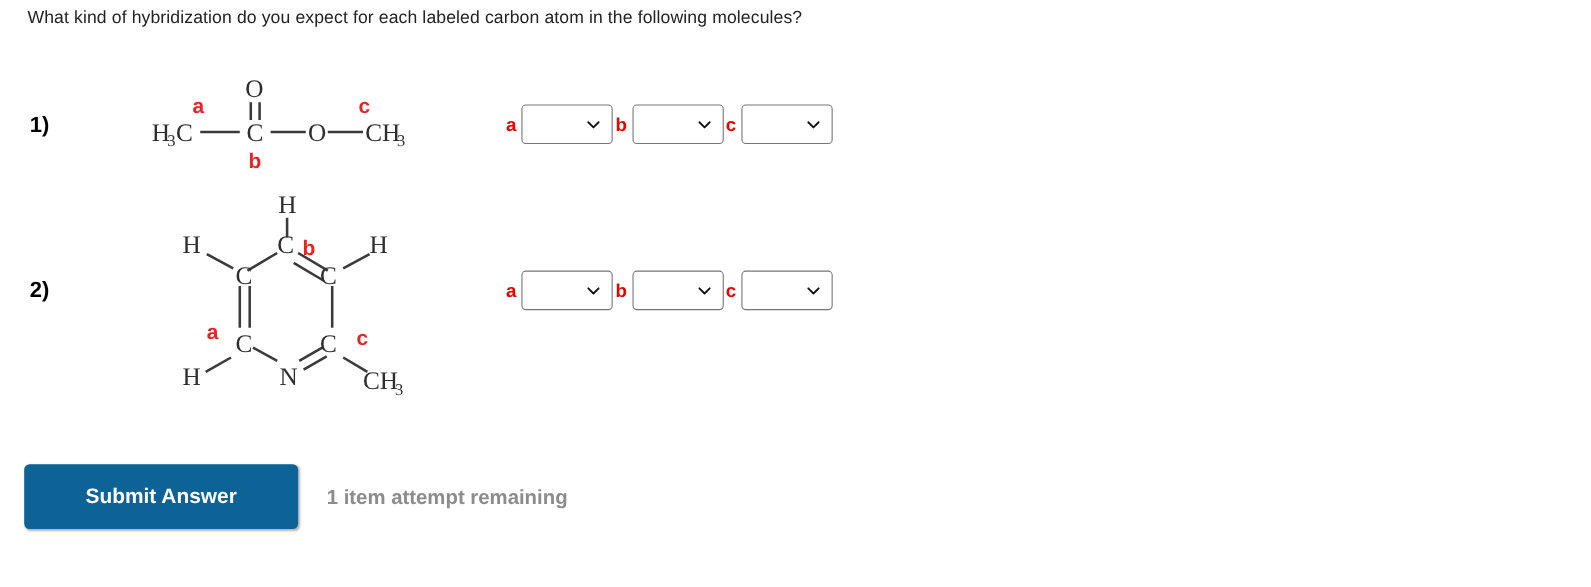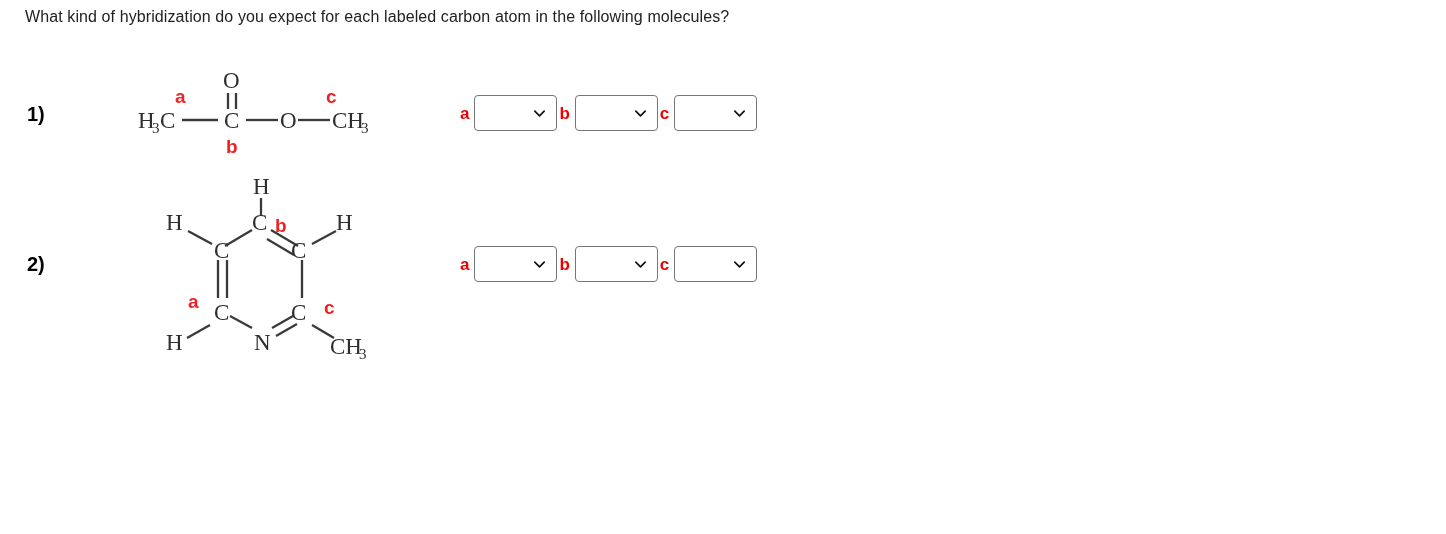--- a/index.html
+++ b/index.html
@@ -320,13 +320,15 @@
         <svg viewBox="0 0 16 16" width="15" height="15">
             <path d="M3 6 L8 11 L13 6" stroke="#111" stroke-width="1.8" fill="none" stroke-linecap="round" stroke-linejoin="round"></path>
           </svg>
       </span>
     </div>
 
   </div>
 </div>
 
 <div class="button-bar">
+  <button class="btn btn-submit">Submit Answer</button>
+  <span class="attempt-status">1 item attempt remaining</span>
 </div>
 
 </body></html>

